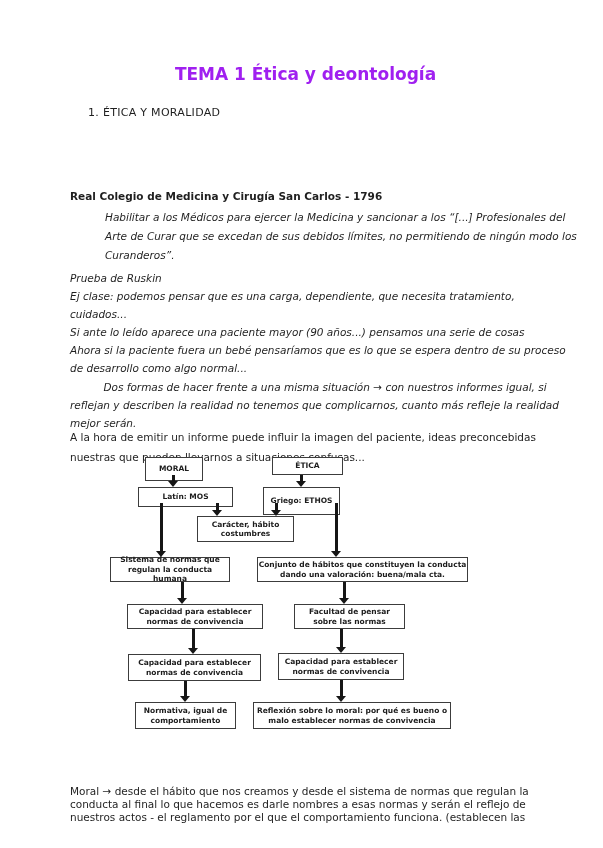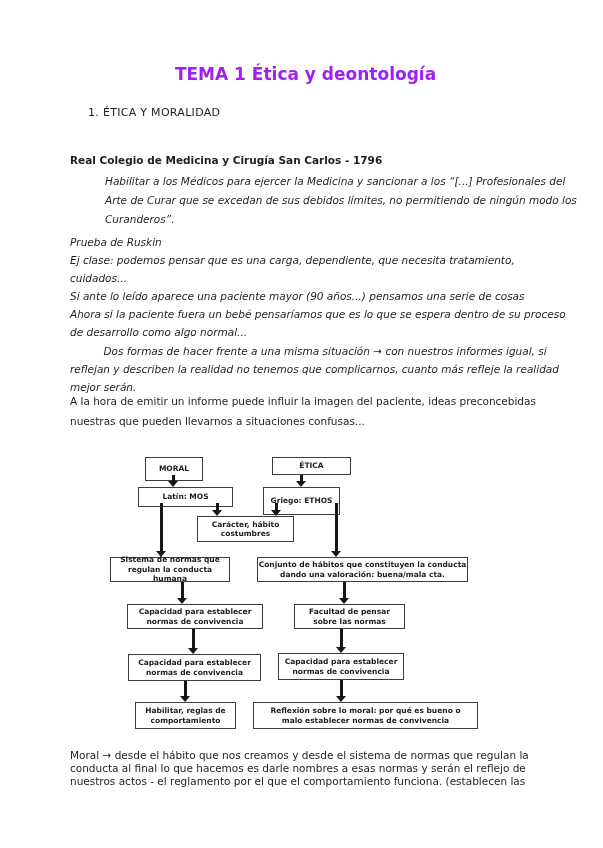--- a/index.html
+++ b/index.html
@@ -21,20 +21,21 @@
   }
   .section-heading{
     left:88px;top:106px;
     font-size:11px;letter-spacing:0.3px;
     white-space:pre;
   }
   .para{
     font-size:10.5px;
     line-height:19px;
     white-space:pre;
+    margin-top:36px;
   }
   .bold{font-weight:bold;}
   .italic{font-style:italic;}
   .p-colegio{left:70px;top:151px;}
   .p-quote{left:105px;top:172px;line-height:19px;}
   .p-ruskin{left:70px;top:233px;line-height:18.1px;}
   .p-informe{left:70px;top:392px;line-height:19.5px;}
   .p-moral{left:70px;top:749px;line-height:13px;}
 
   
@@ -84,40 +85,40 @@
           Dos formas de hacer frente a una misma situación → con nuestros informes igual, si
 reflejan y describen la realidad no tenemos que complicarnos, cuanto más refleje la realidad
 mejor serán.</div>
 
   <div class="abs para p-informe">A la hora de emitir un informe puede influir la imagen del paciente, ideas preconcebidas
 nuestras que pueden llevarnos a situaciones confusas...</div>
 
   <div class="diagram">
 
     <div class="node" style="left:145px;top:457px;width:58px;height:24px;">MORAL</div>
-    <div class="node" style="left:272px;top:457px;width:79px;height:18px;">ÉTICA</div>
+    <div class="node" style="left:272px;top:457px;width:71px;height:18px;">ÉTICA</div>
     <div class="node" style="left:138px;top:487px;width:95px;height:20px;">Latín: MOS</div>
     <div class="node" style="left:263px;top:487px;width:77px;height:28px;">Griego: ETHOS</div>
     <div class="node" style="left:197px;top:516px;width:97px;height:26px;">Carácter, hábito
 costumbres</div>
     <div class="node" style="left:110px;top:557px;width:120px;height:25px;">Sistema de normas que
 regulan la conducta humana</div>
     <div class="node" style="left:257px;top:557px;width:211px;height:25px;">Conjunto de hábitos que constituyen la conducta
 dando una valoración: buena/mala cta.</div>
     <div class="node" style="left:127px;top:604px;width:136px;height:25px;">Capacidad para establecer
 normas de convivencia</div>
     <div class="node" style="left:294px;top:604px;width:111px;height:25px;">Facultad de pensar
 sobre las normas</div>
     <div class="node" style="left:128px;top:654px;width:133px;height:27px;">Capacidad para establecer
 normas de convivencia</div>
     <div class="node" style="left:278px;top:653px;width:126px;height:27px;">Capacidad para establecer
 normas de convivencia</div>
-    <div class="node" style="left:135px;top:702px;width:101px;height:27px;">Habilitar, reglas de
+    <div class="node" style="left:135px;top:702px;width:101px;height:27px;">Normativa, igual de
 comportamiento</div>
-    <div class="node" style="left:253px;top:702px;width:225px;height:27px;">Reflexión sobre lo moral: por qué es bueno o
+    <div class="node" style="left:253px;top:702px;width:198px;height:27px;">Reflexión sobre lo moral: por qué es bueno o
 malo establecer normas de convivencia</div>
 
     <div class="arr" style="left:168px;top:475px;height:12px;"></div>
     <div class="arr" style="left:296px;top:475px;height:12px;"></div>
     <div class="arr" style="left:212px;top:503px;height:13px;"></div>
     <div class="arr" style="left:271px;top:503px;height:13px;"></div>
     <div class="arr" style="left:156px;top:503px;height:54px;"></div>
     <div class="arr" style="left:331px;top:503px;height:54px;"></div>
     <div class="arr" style="left:177px;top:582px;height:22px;"></div>
     <div class="arr" style="left:339px;top:582px;height:22px;"></div>

